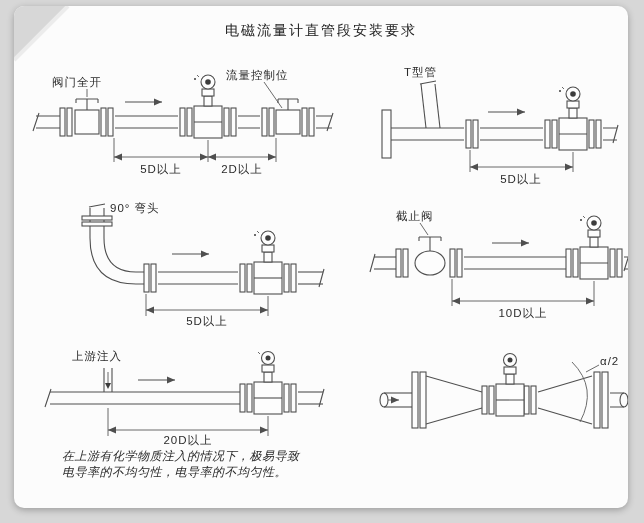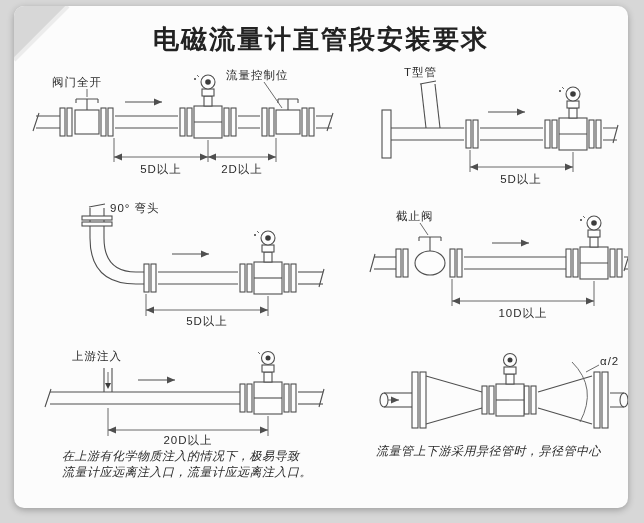--- a/index.html
+++ b/index.html
@@ -9,21 +9,21 @@
     font-family:"Liberation Sans","DejaVu Sans",sans-serif;
   }
   .card{
     position:absolute;left:14px;top:6px;width:614px;height:502px;
     background:#fcfcfc;border-radius:10px;overflow:hidden;
     box-shadow:0 2px 7px rgba(0,0,0,.28);
   }
   .corner-fold{position:absolute;left:0;top:0;}
   .title{
     position:absolute;left:0;top:16px;width:100%;margin:0;
-    text-align:center;font-size:26px;font-weight:bold;color:#222;
+    text-align:center;font-size:14px;font-weight:normal;color:#222;
     letter-spacing:2px;
   }
   .panel{position:absolute;overflow:visible;}
   .ln{stroke:#4f4f4f;stroke-width:1.1;fill:none;}
   .thin{stroke:#5a5a5a;stroke-width:0.9;fill:none;}
   .fl{fill:#fdfdfd;stroke:#4f4f4f;stroke-width:1.1;}
   .solid{fill:#3c3c3c;stroke:none;}
   .txt{font-size:11.5px;fill:#2a2a2a;letter-spacing:1px;}
   .tc{text-anchor:middle;}
   .caption{
@@ -292,21 +292,21 @@
       <g>
         <line class="thin" x1="66" y1="60" x2="66" y2="88"></line>
         <line class="thin" x1="226" y1="68" x2="226" y2="88"></line>
         <line class="thin" x1="66" y1="82" x2="226" y2="82" marker-start="url(#aL)" marker-end="url(#aR)"></line>
       </g>
       <text class="txt tc" x="146" y="96">20D以上</text>
     </svg>
 
     <div class="caption" style="left:48px;top:442px">
       <div>在上游有化学物质注入的情况下，极易导致</div>
-      <div>流量计应远离注入口，流量计应远离注入口。</div>
+      <div>电导率的不均匀性，电导率的不均匀性。</div>
     </div>
 
     <svg class="panel" style="left:358px;top:346px" width="258" height="88">
       <g class="ln">
         <ellipse cx="12" cy="48" rx="4" ry="7"></ellipse>
         <line x1="12" y1="41" x2="40" y2="41"></line>
           <line x1="12" y1="55" x2="40" y2="55"></line>
         <line x1="238" y1="41" x2="252" y2="41"></line>
           <line x1="238" y1="55" x2="252" y2="55"></line>
         <ellipse cx="252" cy="48" rx="4" ry="7"></ellipse>
@@ -337,21 +337,20 @@
         <rect class="fl" x="132" y="15" width="12" height="7"></rect>
         <circle class="fl" cx="138" cy="8" r="6.5"></circle>
         <circle class="solid" cx="138" cy="8" r="2.5"></circle>
       </g>
       <path class="thin" d="M200,10 Q226,36 208,70"></path>
       <text class="txt" x="228" y="13">α/2</text>
       <line class="thin" x1="227" y1="13" x2="214" y2="20"></line>
     </svg>
 
     <div class="caption" style="left:362px;top:437px">
-      <div>流量管上下游采用异径管时，异径管中心</div>
     </div>
 
     <svg class="corner-fold" width="70" height="70">
       <polygon points="0,0 54,0 0,54" fill="#d7d7d7"></polygon>
       <line x1="54" y1="0" x2="0" y2="54" stroke="#ececec" stroke-width="4"></line>
     </svg>
 
   </div>
 </div>
 

